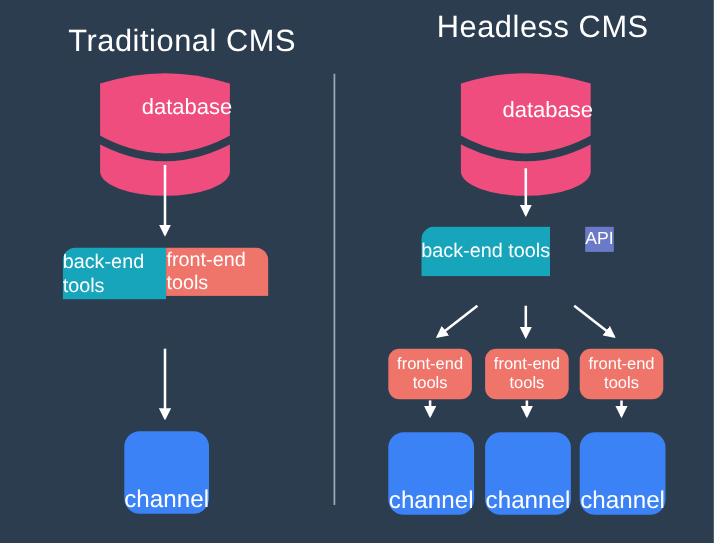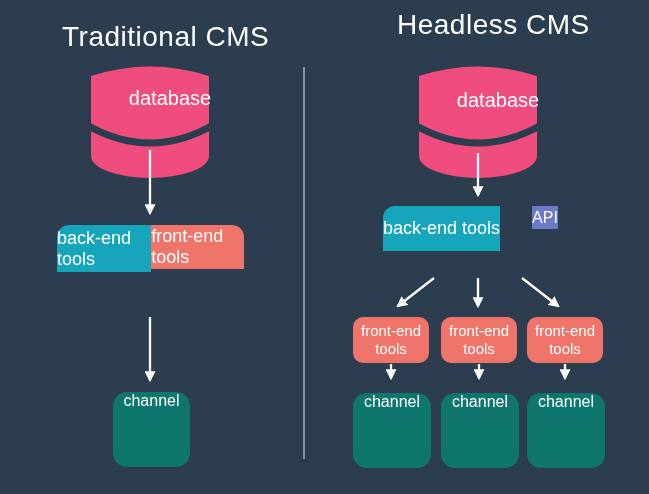--- a/index.html
+++ b/index.html
@@ -48,24 +48,24 @@
   }
   .row.backend{background:#17a5bc;font-size:18px;}
   .row.frontend{background:#ef746a;font-size:18px;}
   .row.api{background:#6b7ac7;font-size:16px;}
   .left-combined .backend{height:47px;}
   .left-combined .frontend{height:44px;}
   .right-combined .backend{height:45px;}
   .right-combined .api{height:23px;margin-left:32px;}
   .channel{
     position:absolute;
-    background:#0f766e;
+    background:#3b82f6;
     border-radius:14px;
-    display:flex;align-items:flex-start;justify-content:center;
-    color:#ffffff;font-size:16px;
+    display:flex;align-items:flex-end;justify-content:center;
+    color:#ffffff;font-size:22px;
   }
   .channel.c-left{left:113px;top:392px;width:77px;height:75px;}
   .channel.c1{left:353px;top:393px;width:78px;height:75px;}
   .channel.c2{left:441px;top:393px;width:78px;height:75px;}
   .channel.c3{left:527px;top:393px;width:78px;height:75px;}
   .fe-box{
     position:absolute;
     background:#ef746a;
     border-radius:10px;
     display:flex;align-items:center;justify-content:center;

